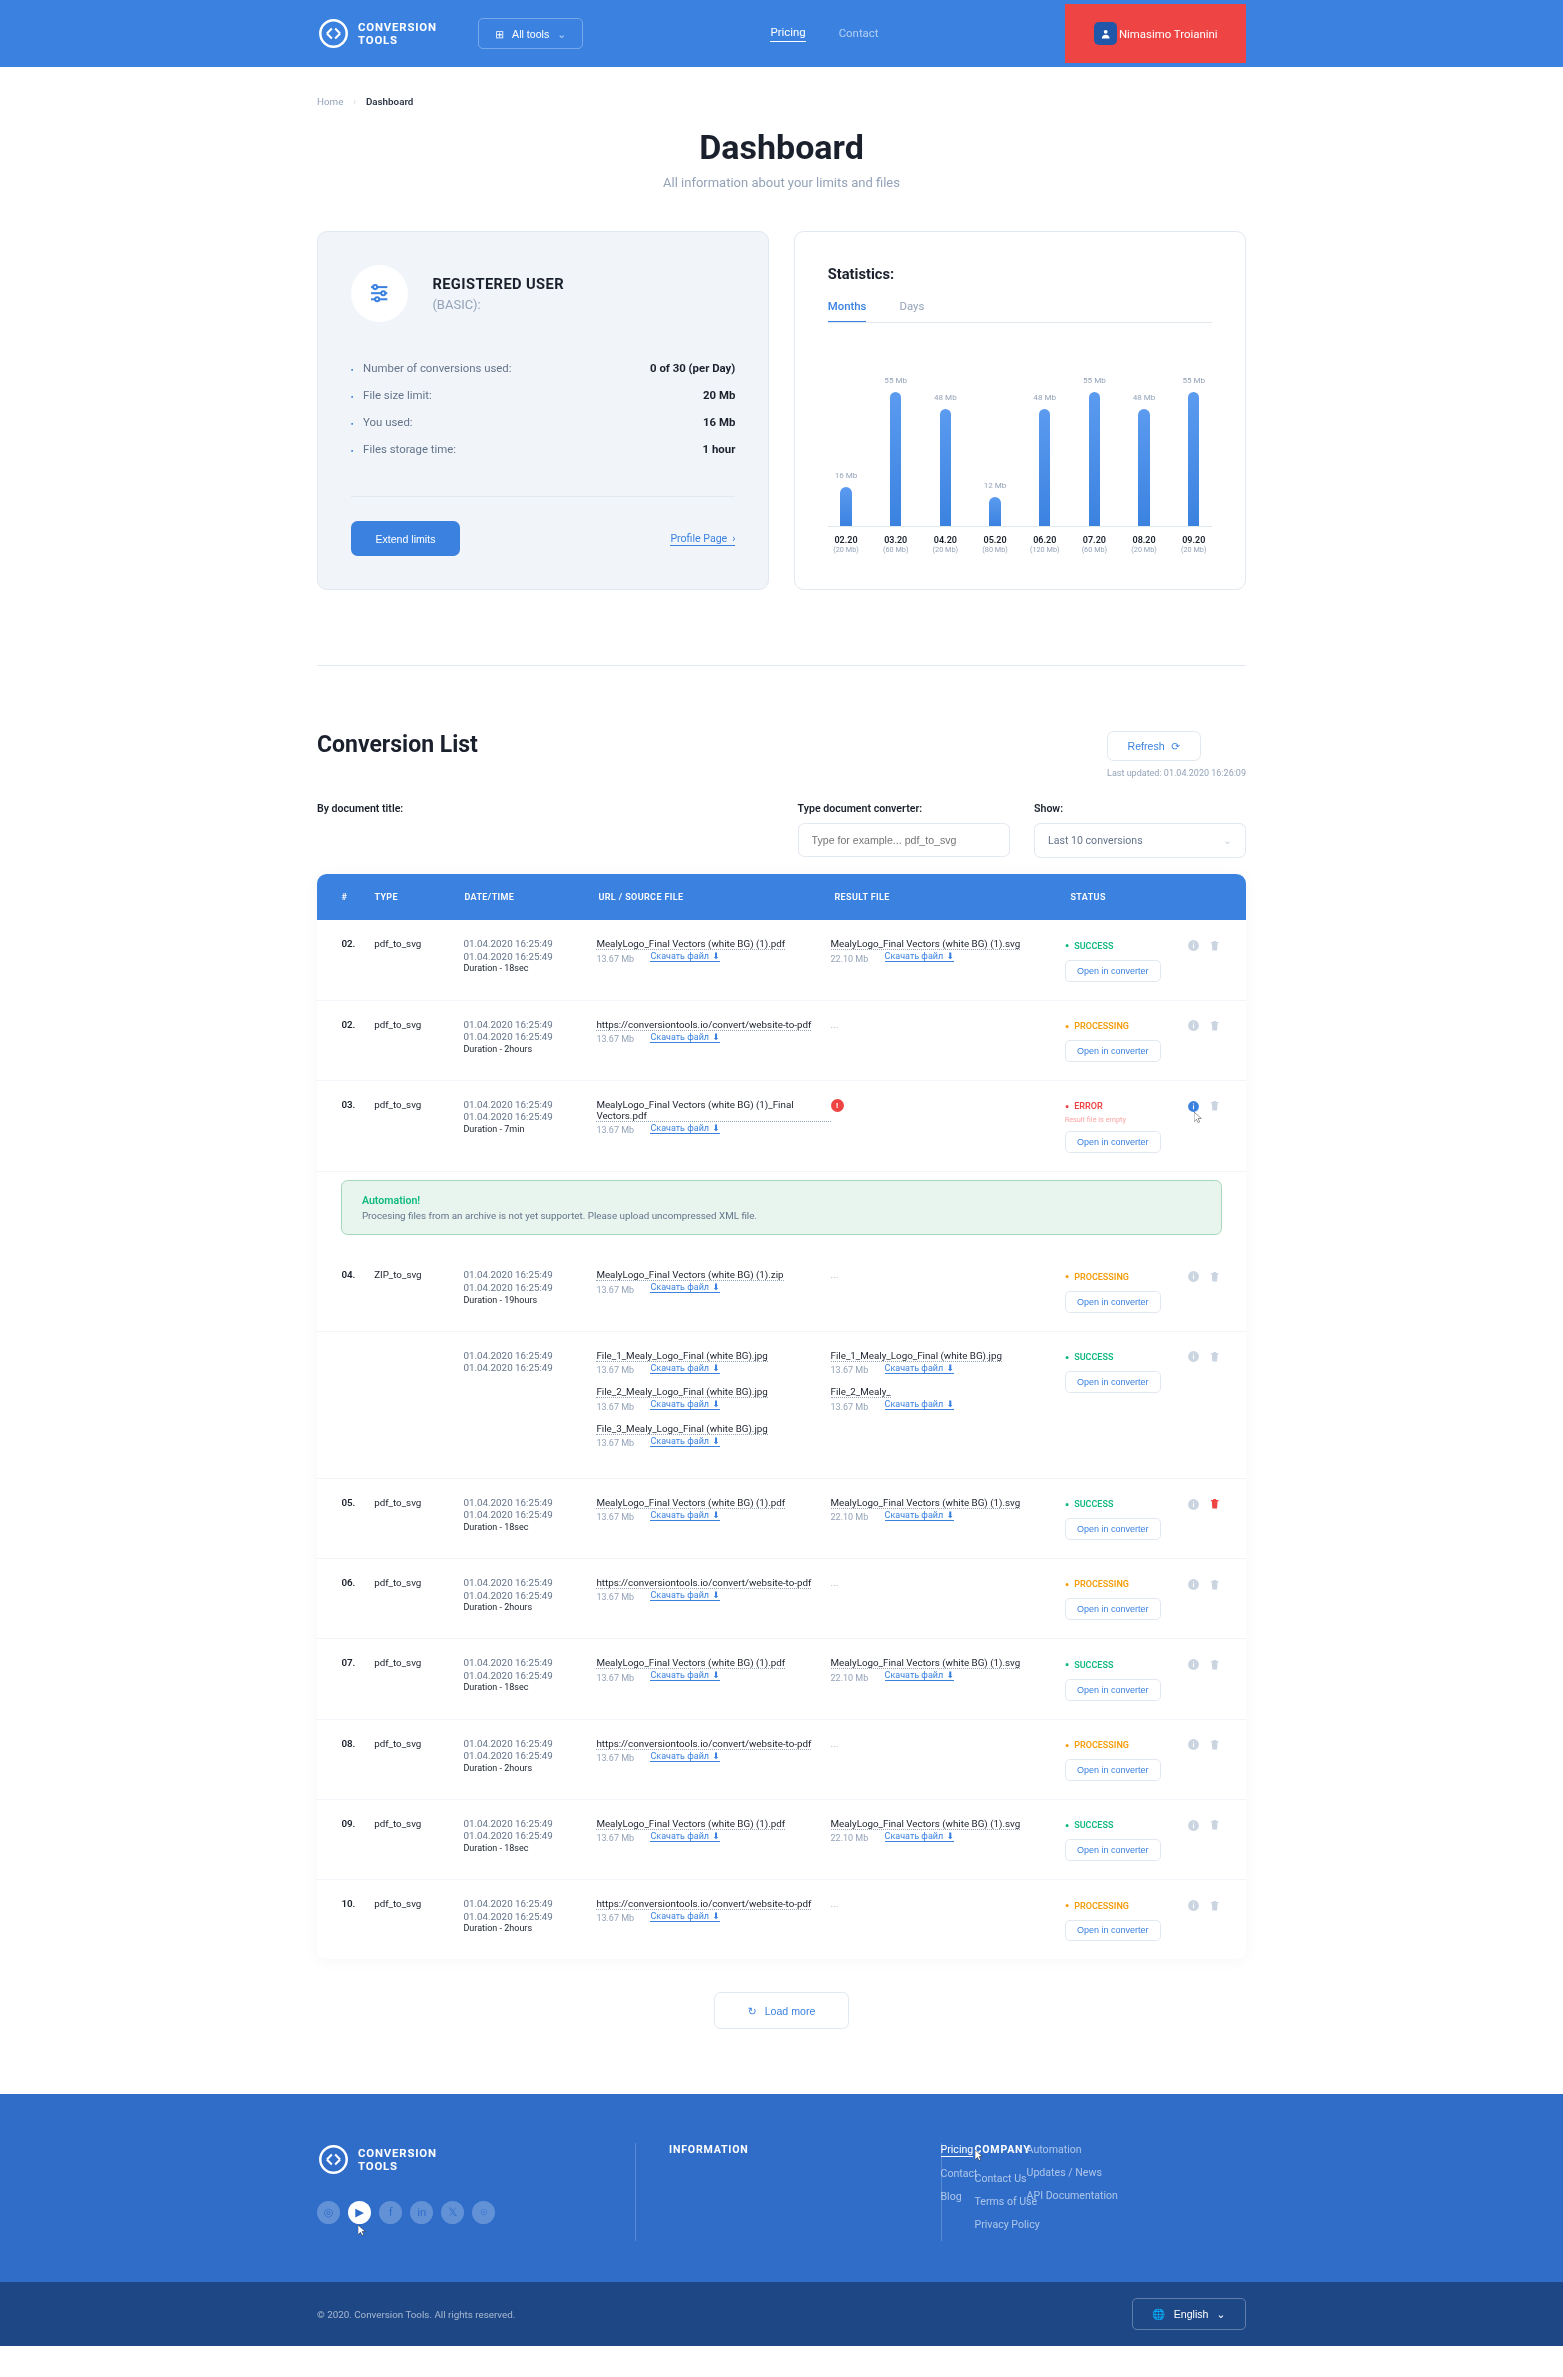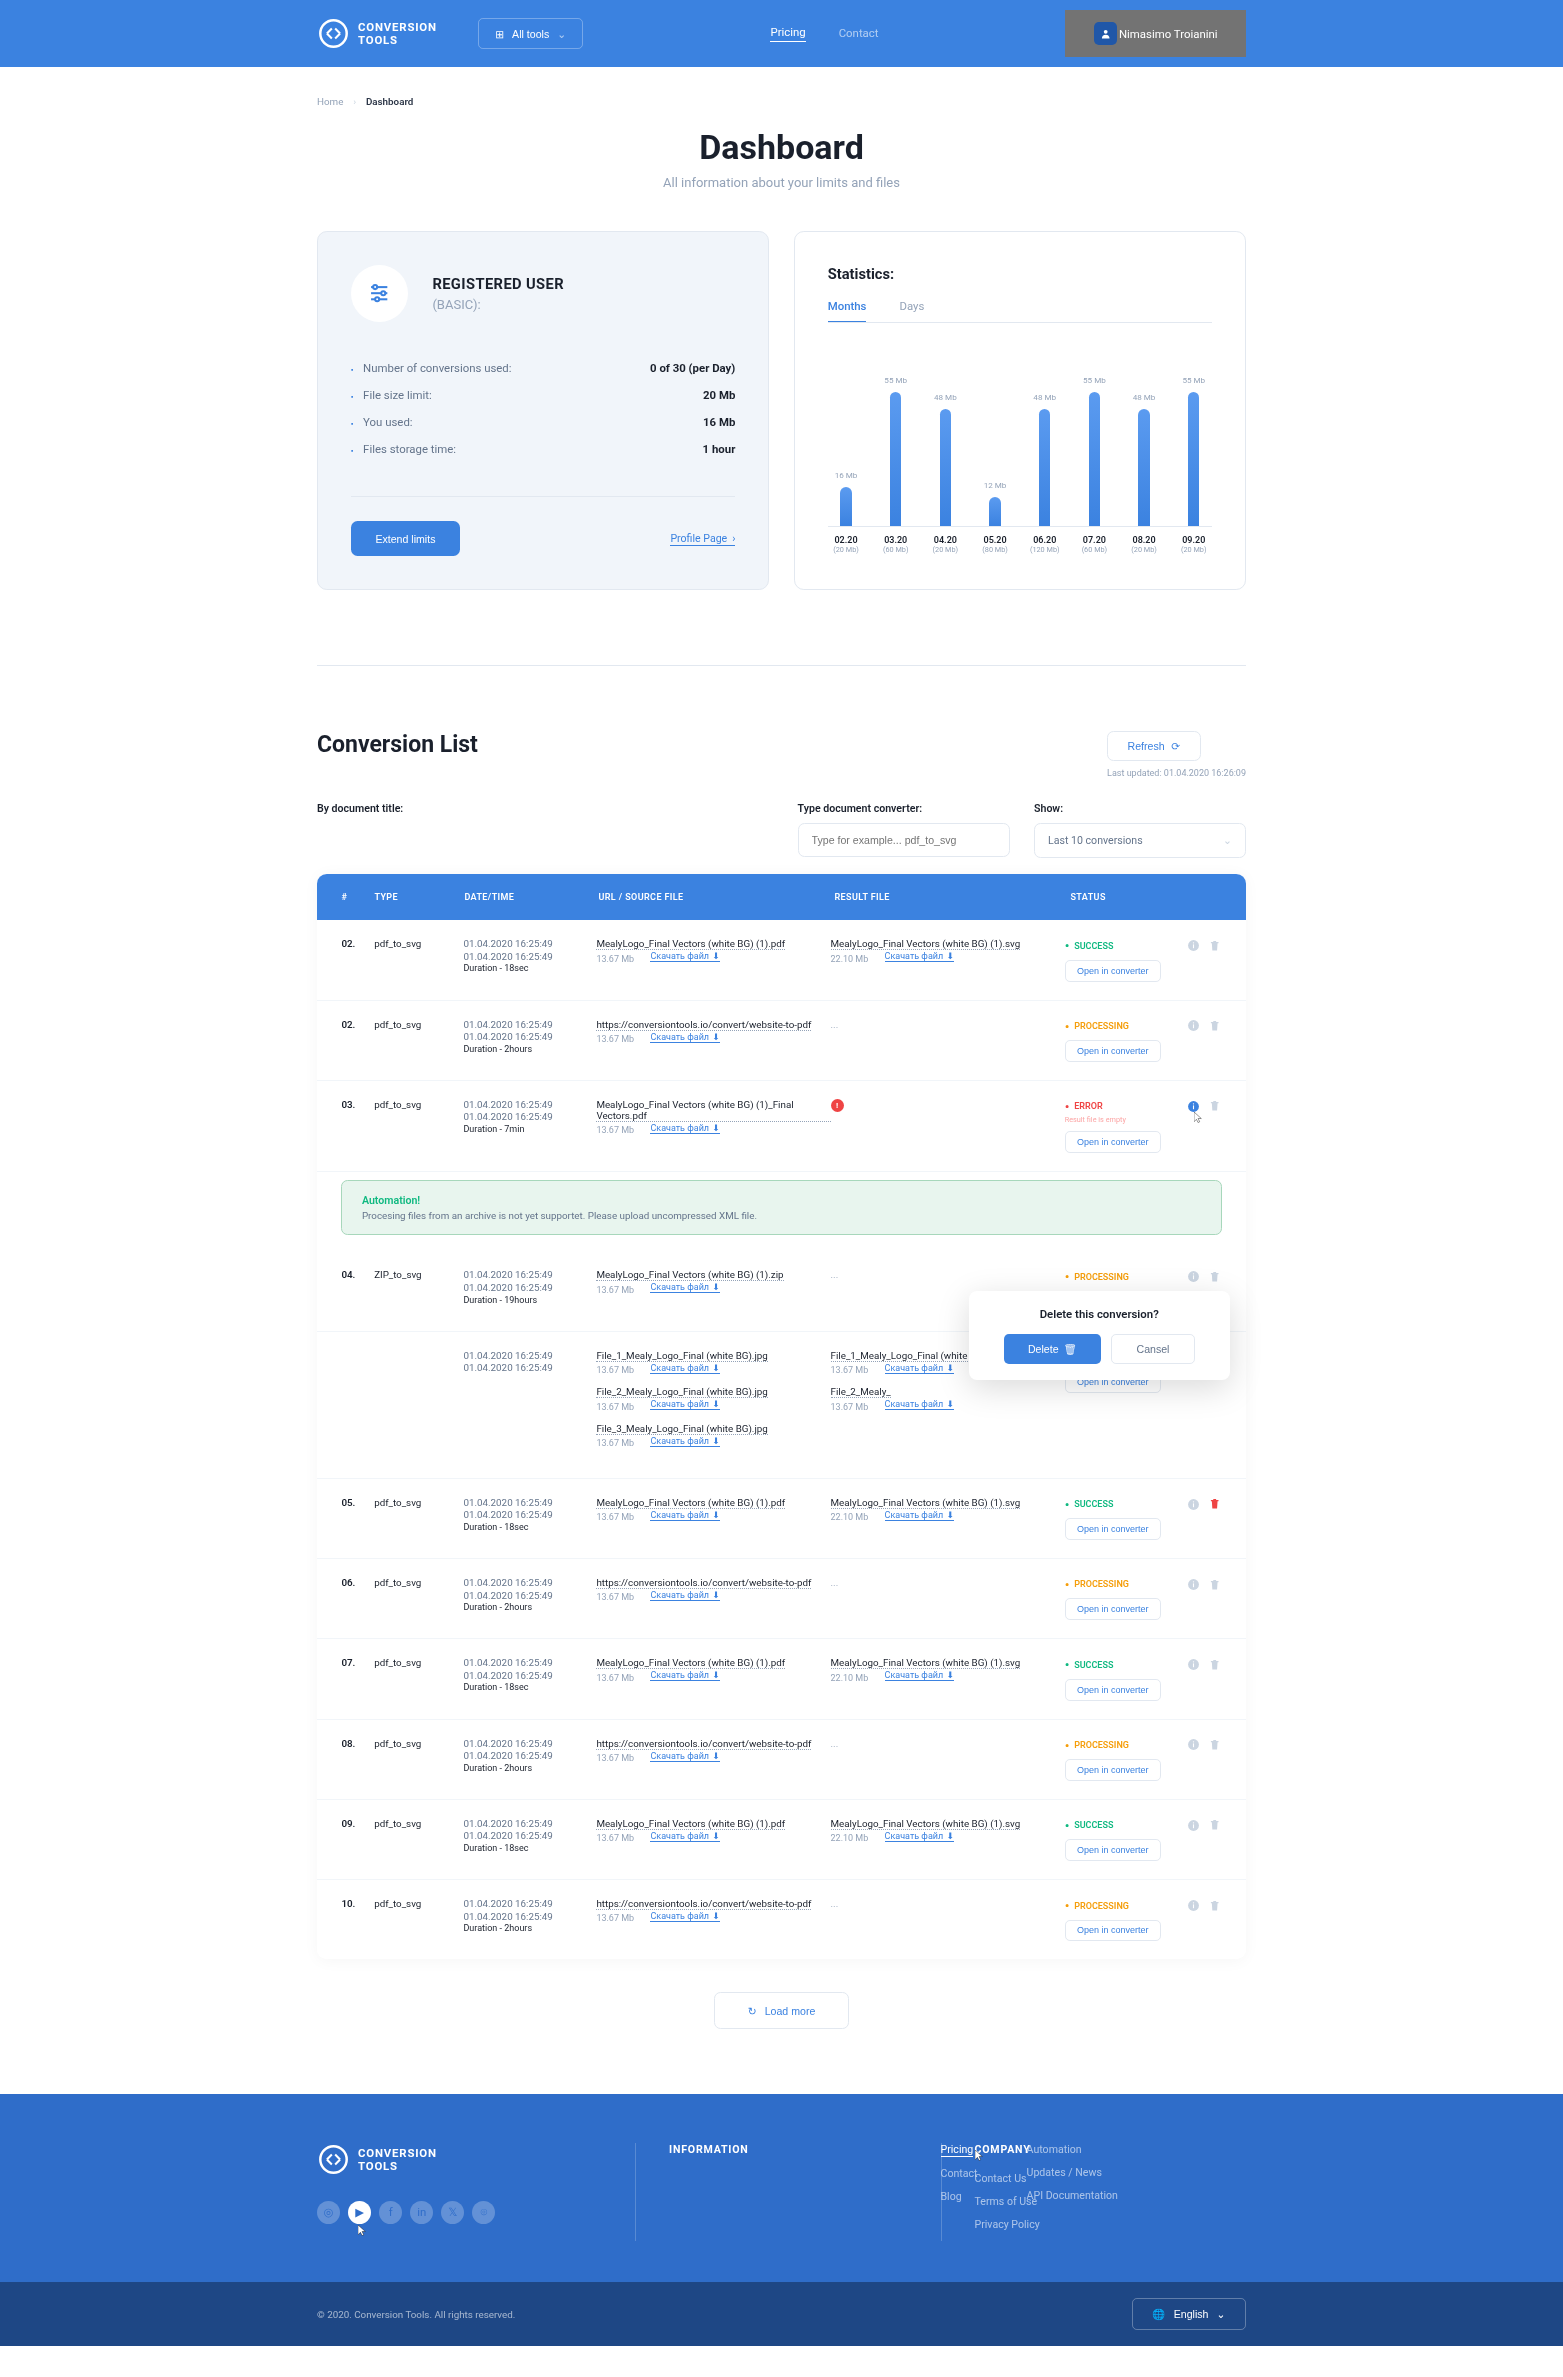--- a/index.html
+++ b/index.html
@@ -7,21 +7,21 @@
 a{text-decoration:none}
 .header{background:#3b82e0;height:67px;display:flex;align-items:center;justify-content:center}
 .header-inner{width:929px;display:flex;align-items:center;justify-content:space-between}
 .logo{display:flex;align-items:center;color:#fff;font-weight:700;font-size:11.4px;letter-spacing:0.8px}
 .logo-icon{width:33px;height:33px;margin-right:8.1px}
 .all-tools-btn{border:0.8px solid rgba(255,255,255,0.3);background:transparent;color:#fff;padding:8.1px 16.3px;border-radius:4.9px;font-size:10.6px;display:flex;align-items:center;gap:8.1px;cursor:pointer}
 .nav-links{display:flex;gap:33px;align-items:center}
 .nav-link{color:#fff;font-size:11.4px;padding-bottom:1.6px}
 .nav-link.active{border-bottom:0.8px solid #fff}
 .nav-link.muted{opacity:0.6}
-.user-box{background:#737373;display:flex;align-items:center;padding:16.3px 28.5px;gap:2px;height:47px}
+.user-box{background:#ef4444;display:flex;align-items:center;padding:16.3px 28.5px;gap:2px;height:59px}
 .user-icon{width:23px;height:23px;background:#2057a8;border-radius:4.9px;display:flex;align-items:center;justify-content:center;color:#fff}
 .user-name{color:#fff;font-size:11.4px}
 .container{width:929px;margin:0 auto}
 .breadcrumb{display:flex;gap:9.8px;align-items:center;padding:28.5px 0 20.4px;font-size:9.8px}
 .breadcrumb-item{color:#94a3b8}
 .breadcrumb-item.active{color:#2d3748;font-weight:600}
 .breadcrumb-sep{color:#cbd5e1}
 .page-title{text-align:center;font-size:34px;font-weight:700;color:#1a202c;margin-bottom:8.1px}
 .page-subtitle{text-align:center;color:#94a3b8;font-size:13px;margin-bottom:41px}
 .top-cards{display:flex;gap:24.4px;margin-bottom:65px;padding-bottom:75px;border-bottom:0.8px solid #e2e8f0}
@@ -529,27 +529,20 @@
                   <circle cx="12" cy="7" r="1.2" fill="#fff"></circle>
                 </svg>
               </span>
     <span class="icon-btn ">
                 <svg width="11.4" height="11.4" viewBox="0 0 24 24" fill="currentColor">
                   <path d="M6 7 L18 7 L17 22 L7 22 Z M4 4 L20 4 L20 7 L4 7 Z M9 2 L15 2 L15 4 L9 4 Z"></path>
                 </svg>
               </span>
   </div>
           </div>
-  <div class="delete-popup">
-            <div class="delete-popup-title">Delete this conversion?</div>
-      <div class="delete-popup-actions">
-        <button class="delete-btn">Delete <span>🗑</span></button>
-        <button class="cancel-btn">Cansel</button>
-      </div>
-          </div>
         </div>
         <div class="table-row">
     <div class="col-num row-num">05.</div>
     <div class="col-type row-type">pdf_to_svg</div>
     <div class="col-date row-date">
             <div>01.04.2020 16:25:49</div>
             <div>01.04.2020 16:25:49</div>
             <div class="duration">Duration - 18sec</div>
           </div>
     <div class="col-url">

